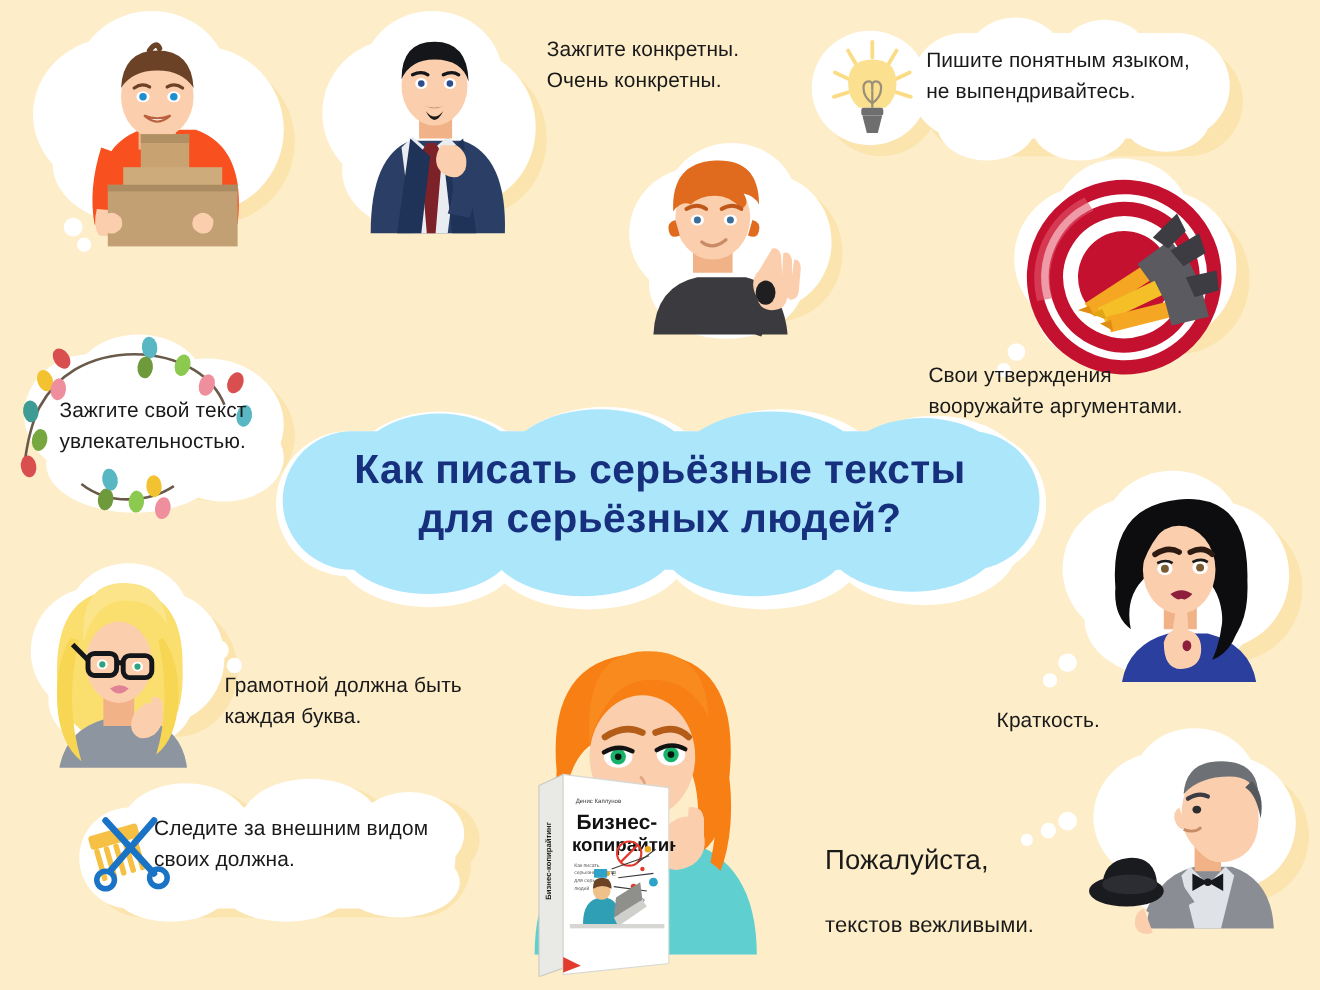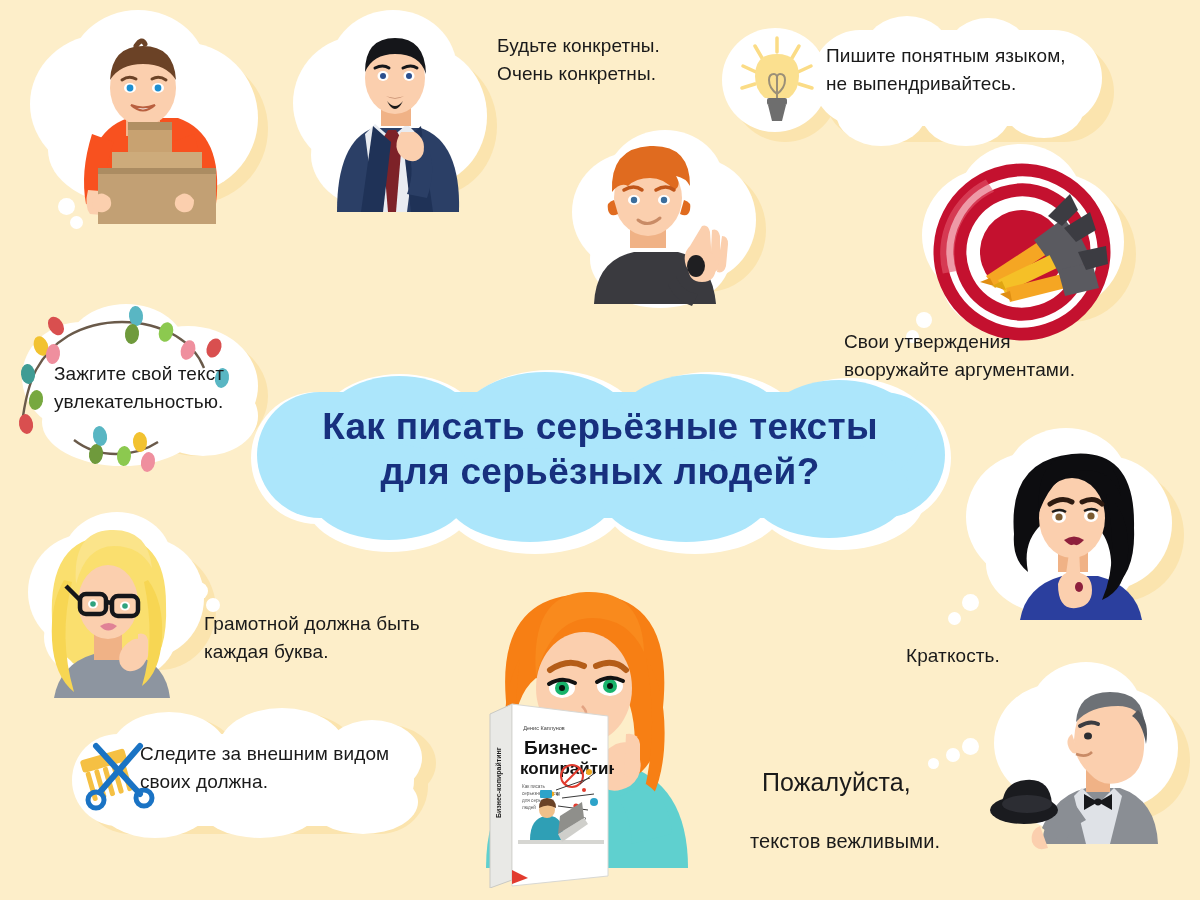--- a/index.html
+++ b/index.html
@@ -173,24 +173,24 @@
       <path d="M100 62 q8 -4 14 0" stroke="#15161a" stroke-width="3" fill="none" stroke-linecap="round"></path>
       <path d="M128 62 q8 -4 14 0" stroke="#15161a" stroke-width="3" fill="none" stroke-linecap="round"></path>
       <path d="M112 95 q8 10 16 0 q-8 16 -16 0z" fill="#1b1b1b"></path>
       <path d="M111 90 q9 5 18 0 q-9 4 -18 0z" fill="#a96b4e"></path>
 
       <path d="M148 130 q16 28 4 62 l-20 -4 q10 -26 -2 -50z" fill="#2b3f66"></path>
       <path d="M126 126 q-10 16 2 26 q14 8 20 -4 q4 -14 -8 -22z" fill="#fbcfae"></path>
     </svg>
   </div>
 
-  <div class="tip" style="left:497px;top:32px;width:250px;">Будьте конкретны.
+  <div class="tip" style="left:497px;top:32px;width:250px;">Зажгите конкретны.
 Очень конкретны.</div>
 
-  <div class="cloudwrap" style="left:716px;top:16px;width:400px;height:124px;">
+  <div class="cloudwrap" style="left:732px;top:16px;width:400px;height:124px;">
     <div class="shadow" style="left:16px;top:22px;width:106px;height:104px;"></div>
     <div class="shadow" style="left:108px;top:26px;width:290px;height:100px;border-radius:54px;"></div>
     <div class="lobe" style="left:6px;top:12px;width:106px;height:104px;"></div>
     <div class="lobe" style="left:96px;top:14px;width:290px;height:96px;border-radius:50px;"></div>
     <div class="lobe" style="left:148px;top:0px;width:86px;height:70px;"></div>
     <div class="lobe" style="left:232px;top:2px;width:80px;height:64px;"></div>
     <div class="lobe" style="left:120px;top:64px;width:90px;height:66px;"></div>
     <div class="lobe" style="left:206px;top:68px;width:88px;height:62px;"></div>
     <div class="lobe" style="left:288px;top:62px;width:80px;height:60px;"></div>
     <svg width="110" height="110" viewBox="0 0 110 110" style="position:absolute;left:6px;top:10px;">
@@ -503,21 +503,21 @@
       <ellipse cx="48" cy="150" rx="34" ry="14" fill="#1a1b1f"></ellipse>
       <path d="M26 148 q0 -26 24 -28 q24 -2 26 24 q-24 10 -50 4z" fill="#1a1b1f"></path>
       <ellipse cx="51" cy="144" rx="25" ry="9" fill="#2c2d33"></ellipse>
     </svg>
   </div>
   <div class="dot" style="left:962px;top:738px;width:17px;height:17px;"></div>
   <div class="dot" style="left:946px;top:748px;width:14px;height:14px;"></div>
   <div class="dot" style="left:928px;top:758px;width:11px;height:11px;"></div>
 
   <div class="tip" style="left:750px;top:736px;width:260px;">
-    <span style="font-size:25px;margin-left:12px;">Пожалуйста,</span><br>
+    <span style="font-size:25px;">Пожалуйста,</span><br>
     <span style="font-size:20px;">текстов вежливыми.</span>
   </div>
 
   <svg width="270" height="330" viewBox="0 0 270 330" style="position:absolute;left:450px;top:538px;z-index:20;">
 
     <path d="M36 330 q0 -86 66 -104 l70 0 q66 18 66 104z" fill="#5fd0cf"></path>
 
     <path d="M58 180 q-18 -122 76 -124 q94 -2 78 122 q-4 50 -30 62 q10 -70 -16 -96 q-40 16 -80 -4 q-30 24 -20 98 q-24 -16 -8 -58z" fill="#f77f14"></path>
 
     <path d="M112 198 h44 v42 h-44z" fill="#f3b58e"></path>

